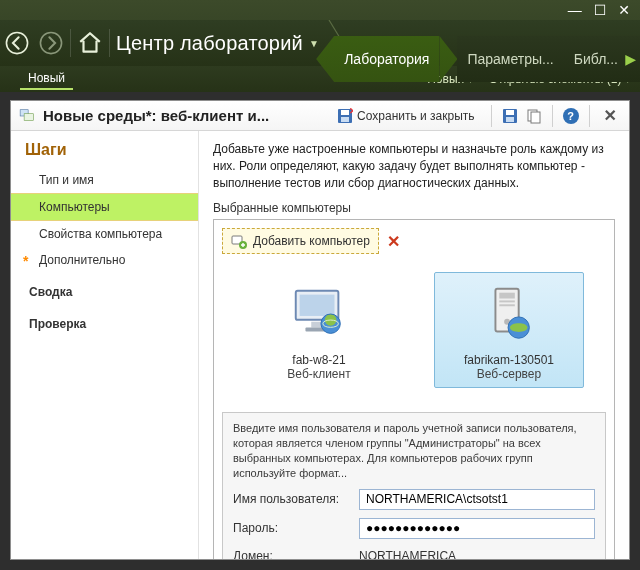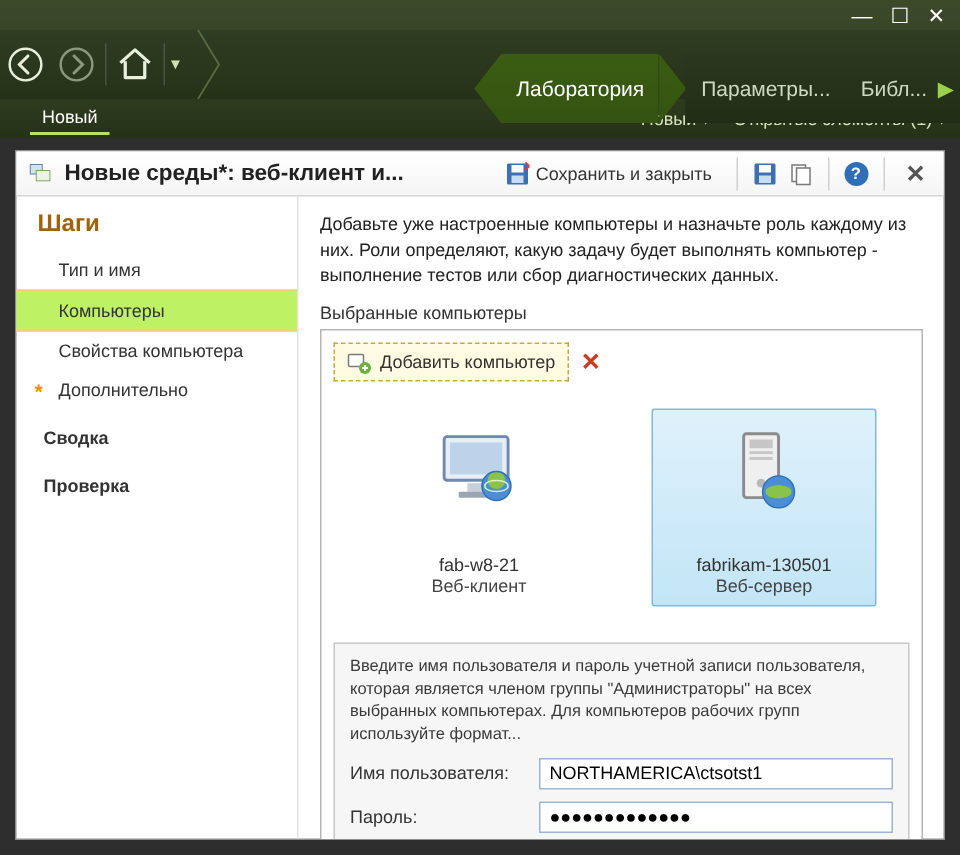--- a/index.html
+++ b/index.html
@@ -169,21 +169,21 @@
   }
   .machine {
     width:150px; text-align:center; padding:6px;
     border:1px solid transparent; border-radius:2px; cursor:pointer;
   }
   .machine.sel {
     background: linear-gradient(#dff1fb, #c2e5f6);
     border:1px solid #7fb9db;
   }
   .machine .icon-wrap { height:70px; display:flex; align-items:center; justify-content:center; }
-  .machine .cap1 { font-size:12px; margin-top:20px; }
+  .machine .cap1 { font-size:12px; margin-top:4px; }
   .machine .cap2 { font-size:12px; color:#444; }
 
   .cred-box {
     border:1px solid #c8c8c8; background:#f6f6f6; margin-top:10px;
     padding:8px 10px;
   }
   .cred-desc { font-size:11px; color:#3a3a3a; line-height:1.35; }
   .cred-row { display:flex; align-items:center; margin-top:8px; gap:8px; }
   .cred-row label { width:118px; font-size:12px; }
   .cred-row input {
@@ -224,20 +224,21 @@
         <path d="M14 9 21 16 14 23" fill="none" stroke="#8a977a" stroke-width="2.5" stroke-linecap="round"></path>
       </svg>
   </div>
   <div class="nav-sep"></div>
   <div class="nav-btn">
     <svg viewBox="0 0 24 24">
         <path d="M3 11 12 3 21 11 M6 10v10h12V10" fill="none" stroke="#e8f0da" stroke-width="2" stroke-linejoin="round"></path>
       </svg>
   </div>
   <div class="nav-sep"></div>
+  <div class="title-large">Центр лабораторий</div>
   <span class="title-drop">▼</span>
   <svg class="chev-sep" viewBox="0 0 18 46">
       <path d="M2 0 16 23 2 46" fill="none" stroke="#5a6b43" stroke-width="1.2"></path>
     </svg>
 
   <div class="tabs">
     <div class="tab active">
         <span>Лаборатория</span>
       </div>
     <div class="tab" style="margin-left:18px;">

